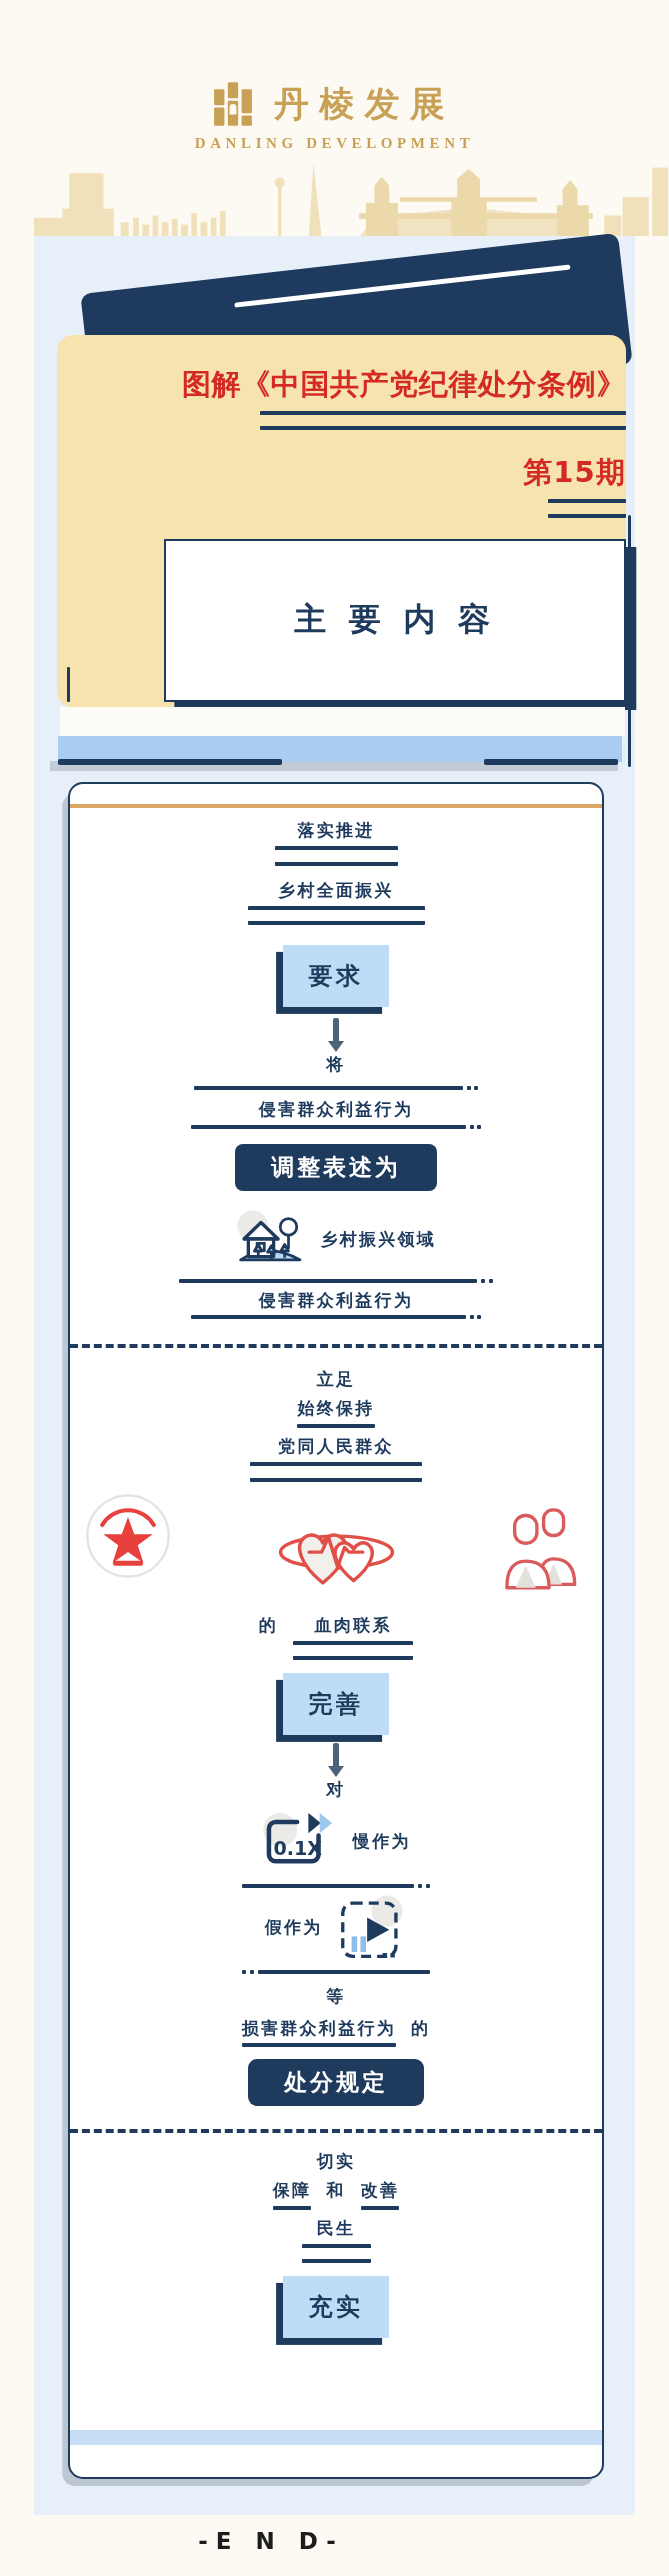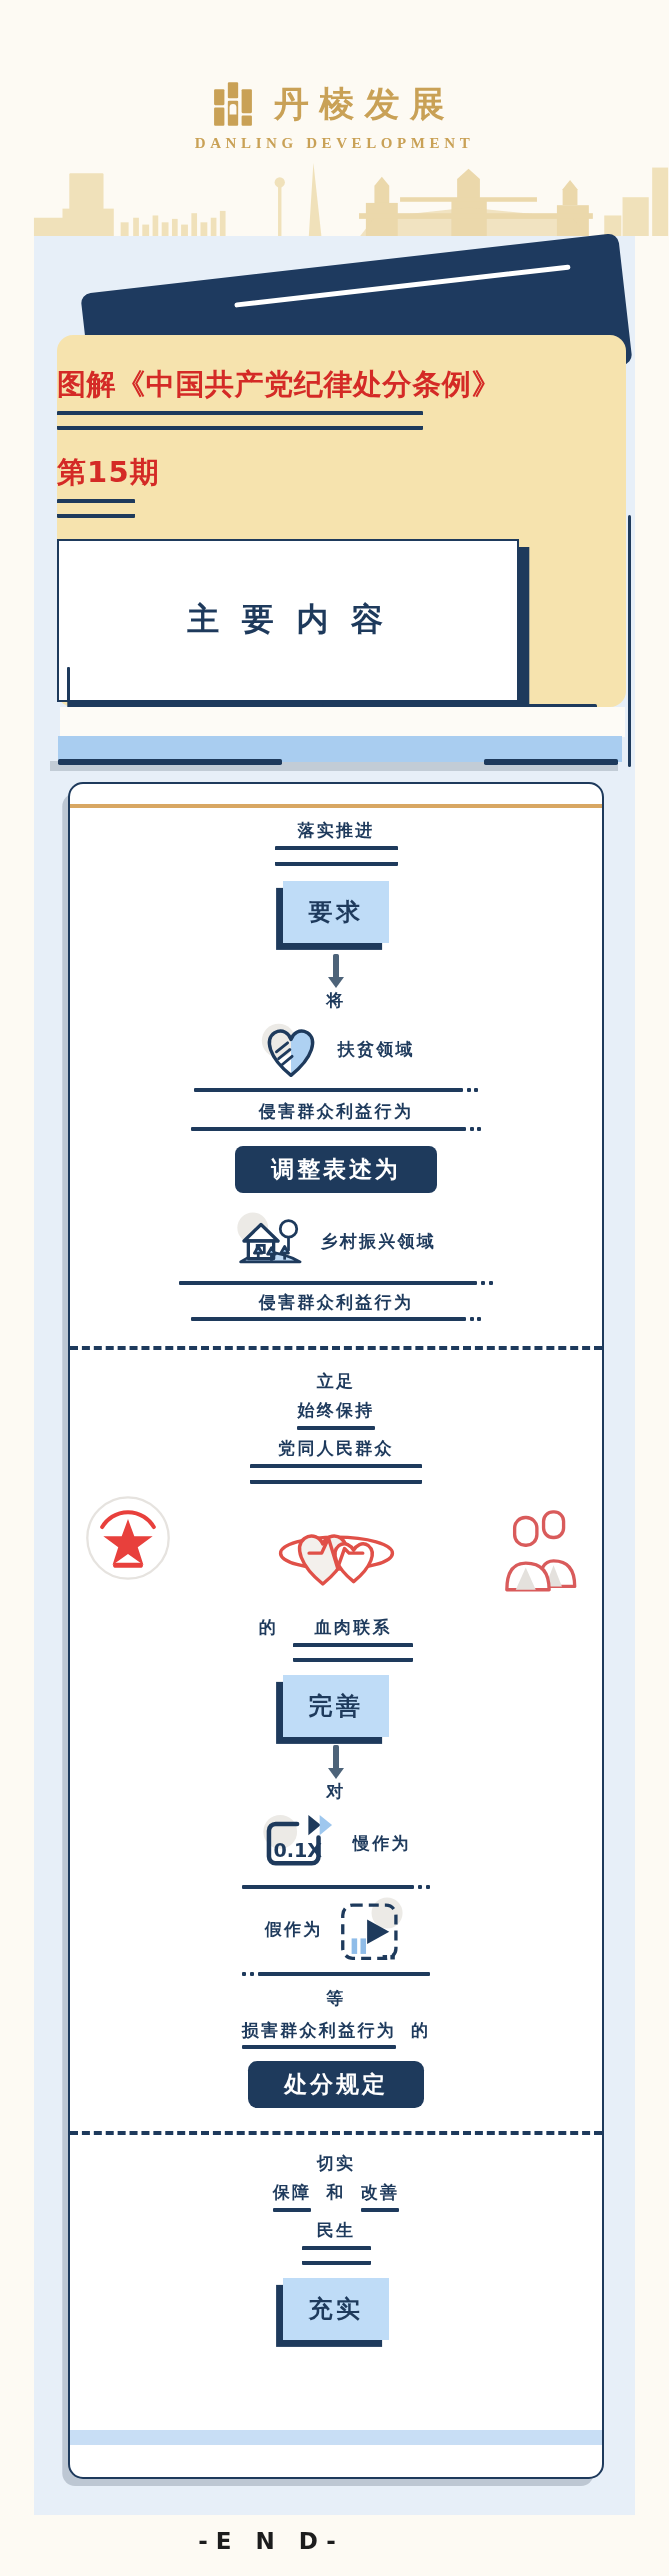--- a/index.html
+++ b/index.html
@@ -13,21 +13,21 @@
   .brand-en{margin-top:5.7px;font-size:15px;font-weight:bold;color:#c9a156;letter-spacing:4.6px;
             font-family:"Liberation Serif","DejaVu Serif",serif;}
   .skyline{position:absolute;left:0;bottom:0;width:669px;height:73px;}
   
   .panel{position:absolute;left:34px;top:236px;width:601px;height:2279px;background:#e7eff8;}
   
   .book-back{position:absolute;left:86px;top:263px;width:541px;height:132px;background:#1e3a5f;
              border-radius:10.3px;transform:rotate(-6.5deg);}
   .book-back .slit{position:absolute;top:26px;left:152px;width:338px;height:5.1px;background:#ffffff;border-radius:2.9px;}
   .cream-card{position:absolute;left:57px;top:335px;width:569px;height:372px;background:#f6e3ae;
-              border-radius:16px;display:flex;flex-direction:column;align-items:flex-start;}
+              border-radius:16px;display:flex;flex-direction:column;align-items:flex-end;}
   .series-title{margin-top:30px;font-size:29px;font-weight:bold;color:#d42a26;letter-spacing:0.6px;}
   .u2{margin-top:5.7px;height:11.4px;border-top:4px solid #1e3a5c;border-bottom:4px solid #1e3a5c;border-radius:1.1px;}
   .issue{margin-top:23px;font-size:29px;font-weight:bold;color:#d42a26;letter-spacing:1.1px;}
   .title-box{margin-top:20.6px;width:458px;height:159px;background:#ffffff;border:2.9px solid #1e3a5c;
              box-shadow:10.3px 8px 0 0 #1e3a5c;display:flex;flex-direction:column;align-items:center;justify-content:center;gap:22px;}
   .title-line{font-size:32px;font-weight:bold;color:#1e3a5c;letter-spacing:5.7px;}
   .spine-tick{position:absolute;left:10.3px;bottom:4.6px;width:2.3px;height:35px;background:#1e3a5c;border-radius:1.1px;}
   .page-edge{position:absolute;left:628px;top:515px;width:2.9px;height:252px;background:#1e3a5c;border-radius:1.7px;}
   .white-strip{position:absolute;left:60px;top:707px;width:565px;height:30px;background:#fdfbf6;}
   .navy-seg-top{position:absolute;left:322px;top:704px;width:275px;height:4px;background:#1e3a5c;border-radius:1.7px;}
@@ -163,43 +163,32 @@
 
   <div class="main-card">
     <div class="gold-line"></div>
 
     <div class="flow">
 
       <div class="uwrap mb26">
         <div class="t">落实推进</div>
         <div class="u2" style="width:123px;"></div>
       </div>
+      <div class="uwrap mb34">
+        <div class="t">乡村全面振兴</div>
+        <div class="u2" style="width:177px;"></div>
+      </div>
       <div class="bx mb20">要求</div>
       <div class="arrow mb6">
         <div class="stem"></div>
           <div class="head"></div>
       </div>
       <div class="t mb10">将</div>
 
       <div class="figcol mb18">
-        <div class="figrow">
-          <span>
-            <svg width="68" height="64" viewBox="0 0 120 114">
-              <circle cx="38" cy="42" r="30" fill="#eceae6"></circle>
-              <path d="M60,40 C63,30 75,20 89,28 C107,40 100,72 60,104 Z" fill="#aed1f2"></path>
-              <path d="M60,104 C20,72 13,40 31,28 C45,20 57,30 60,40 C63,30 75,20 89,28 C107,40 100,72 60,104 Z" fill="none" stroke="#1e3a5c" stroke-width="6" stroke-linejoin="round"></path>
-              <g stroke="#1e3a5c" stroke-width="5" stroke-linecap="round">
-                <line x1="34" y1="62" x2="54" y2="46"></line>
-                <line x1="38" y1="74" x2="58" y2="58"></line>
-                <line x1="44" y1="85" x2="62" y2="70"></line>
-              </g>
-            </svg>
-          </span>
-          <span class="t">扶贫领域</span>
-        </div>
         <div class="uline">
           <div class="bar" style="width:269px;"></div>
           <div class="dots">
               <span class="dot"></span>
               <span class="dot"></span>
             </div>
         </div>
       </div>
 
       <div class="uwrap mb26">

